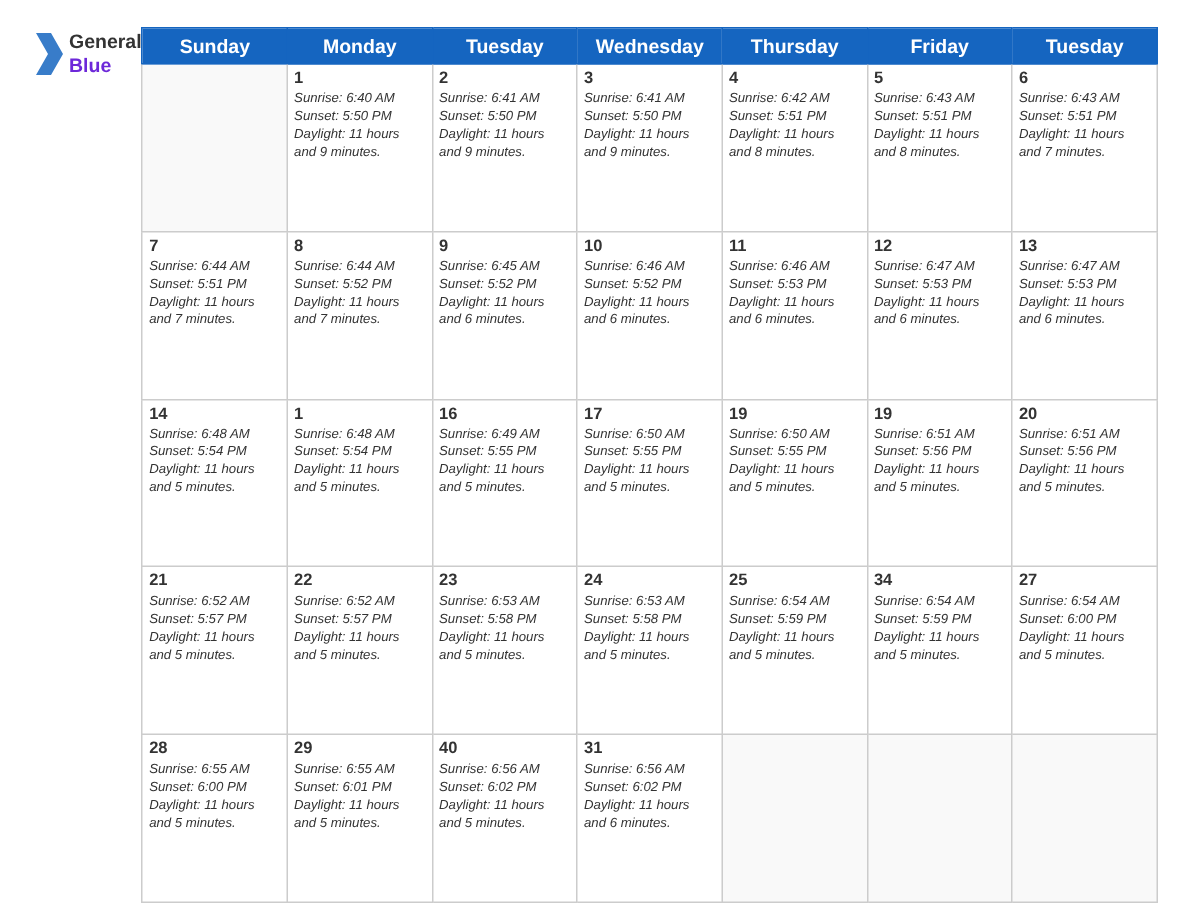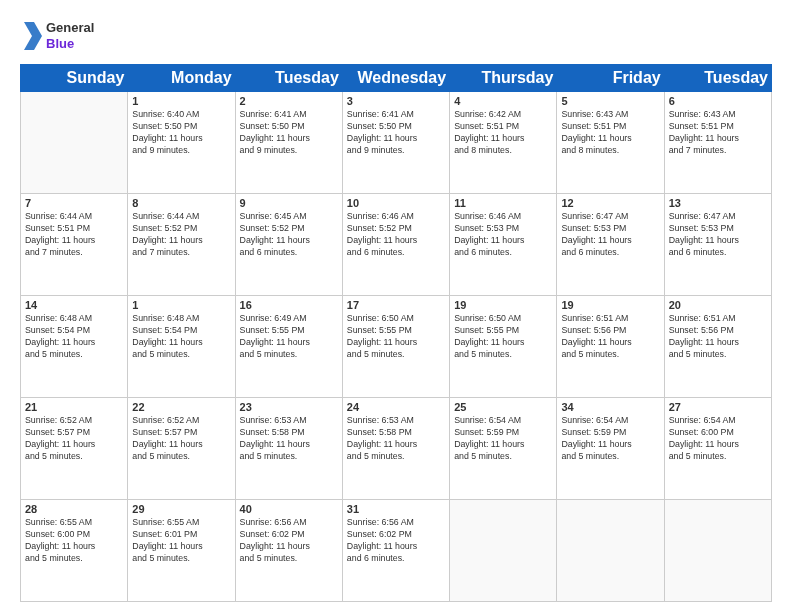--- a/index.html
+++ b/index.html
@@ -8,21 +8,21 @@
       height: 612px;
       font-family: Arial, sans-serif;
       background: #fff;
       overflow: hidden;
     }
     .page {
       width: 792px;
       height: 612px;
       padding: 18px 20px 10px 20px;
       display: flex;
-      flex-direction: column;
+      flex-direction: row;
     }
     .header {
       display: flex;
       justify-content: space-between;
       align-items: flex-start;
       margin-bottom: 10px;
     }
     .logo {
       display: flex;
       align-items: center;
@@ -45,44 +45,45 @@
     .calendar {
       flex: 1;
       border: 1px solid #ccc;
       border-collapse: collapse;
       width: 100%;
       table-layout: fixed;
     }
     .calendar th {
       background: #1565c0;
       color: #fff;
-      font-size: 16px;
+      font-size: 13px;
       font-weight: bold;
       padding: 4px 3px;
-      text-align: right;
+      text-align: center;
       border: 1px solid #1565c0;
     }
     .calendar td {
       border: 1px solid #ccc;
       vertical-align: top;
       padding: 3px 4px;
       font-size: 9.5px;
       color: #333;
       height: 88px;
     }
     .day-num {
       font-size: 11px;
       font-weight: bold;
       margin-bottom: 2px;
       display: block;
     }
     .cell-info {
       font-size: 8.8px;
       line-height: 1.35;
       color: #333;
+      font-style: italic;
     }
     .empty-cell {
       background: #f9f9f9;
     }
   </style>
 </head>
 <body>
 
 <div class="page">
   <div class="header">

